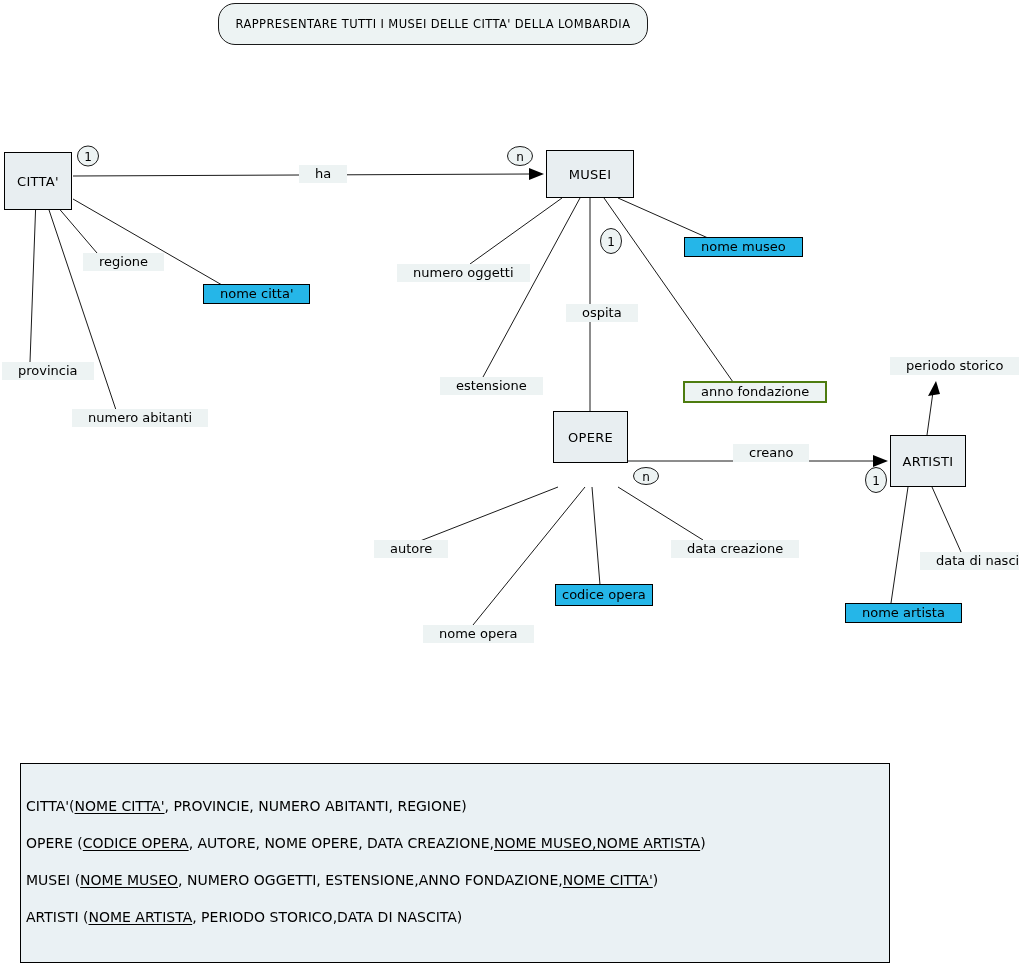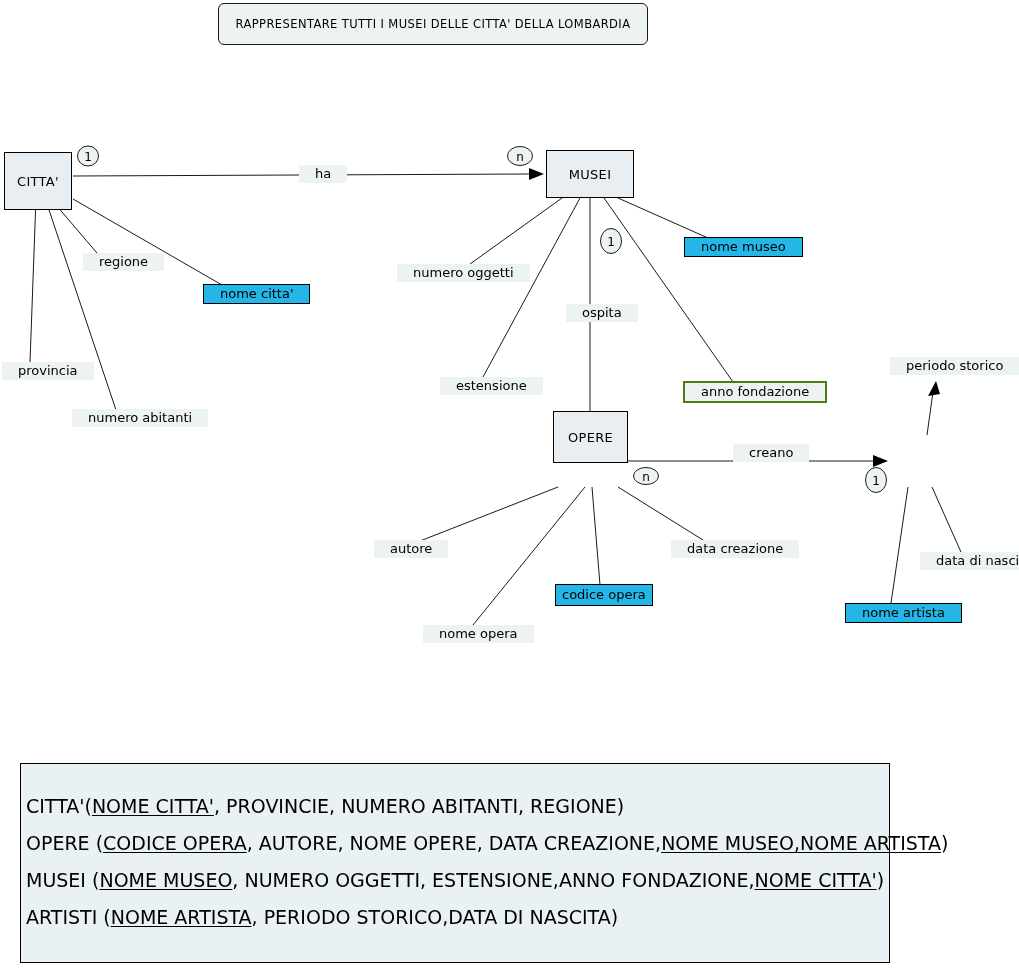--- a/index.html
+++ b/index.html
@@ -15,28 +15,28 @@
   }
   .lbl{
     position:absolute;background:var(--label_fill,#edf3f3);
     font-size:13px;padding:1px 16px;white-space:nowrap;line-height:16px;
   }
   .key{background:var(--key_fill,#25b6e8);border:1px solid #000;}
   .boxed{border:2px solid #4d7c0f;}
   .rel{background:var(--label_fill,#edf3f3);}
   #title-box{
     position:absolute;left:218px;top:3px;width:430px;height:42px;
-    border:1px solid #1a1a1a;border-radius:6px;background:var(--label_fill,#edf3f3);
+    border:1px solid #1a1a1a;border-radius:17px;background:var(--label_fill,#edf3f3);
     display:flex;align-items:center;justify-content:center;
     font-size:11.5px;letter-spacing:.4px;white-space:nowrap;box-sizing:border-box;
   }
   #schema-box{
     position:absolute;left:20px;top:763px;width:870px;height:200px;
     background:var(--box_fill,#eaf1f4);border:1.5px solid #000;box-sizing:border-box;
-    padding:24px 4px 0 5px;font-size:19px;
+    padding:24px 4px 0 5px;font-size:14px;
   }
   .schema-line{line-height:37px;white-space:nowrap;}
   .schema-line .u{text-decoration:underline;text-underline-offset:2px;}
   .card-text{font-size:12px;}
   line{stroke:var(--line_color,#1a1a1a);stroke-width:1;}
   ellipse{fill:var(--label_fill,#edf3f3);stroke:#1a1a1a;stroke-width:1;}
   polygon{fill:#000;}
 </style>
 </head>
 <body>
@@ -84,20 +84,21 @@
     <text class="card-text" x="610" y="425" text-anchor="middle">n</text>
     <text class="card-text" x="646" y="481" text-anchor="middle">n</text>
     <text class="card-text" x="876" y="485" text-anchor="middle">1</text>
   </svg>
 
   <div id="title-box">RAPPRESENTARE TUTTI I MUSEI DELLE CITTA' DELLA LOMBARDIA</div>
 
   <div class="entity" style="left:4px;top:152px;width:68px;height:58px;">CITTA'</div>
   <div class="entity" style="left:546px;top:150px;width:88px;height:48px;">MUSEI</div>
   <div class="entity" style="left:553px;top:411px;width:75px;height:52px;">OPERE</div>
+  <div class="entity" style="left:890px;top:435px;width:76px;height:52px;">ARTISTI</div>
 
   <div class="lbl rel" style="left:299px;top:165px;">ha</div>
   <div class="lbl rel" style="left:566px;top:304px;">ospita</div>
   <div class="lbl rel" style="left:733px;top:444px;">creano</div>
 
   <div class="lbl" style="left:83px;top:253px;">regione</div>
   <div class="lbl" style="left:2px;top:362px;">provincia</div>
   <div class="lbl" style="left:72px;top:409px;">numero abitanti</div>
   <div class="lbl" style="left:397px;top:264px;">numero oggetti</div>
   <div class="lbl" style="left:440px;top:377px;">estensione</div>

